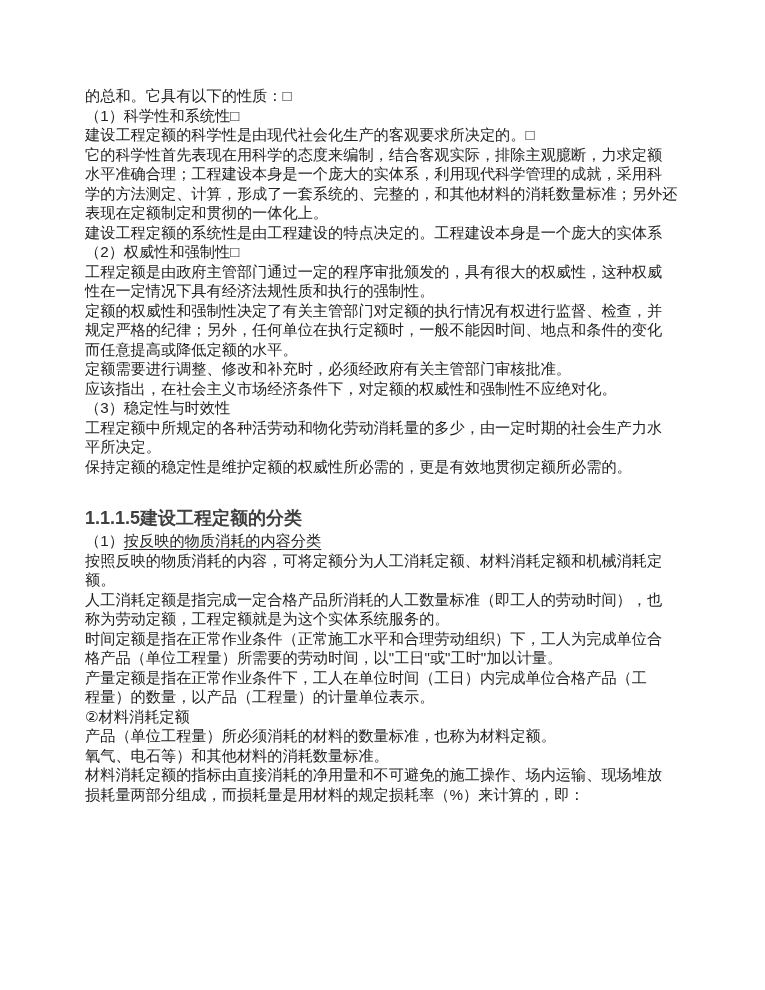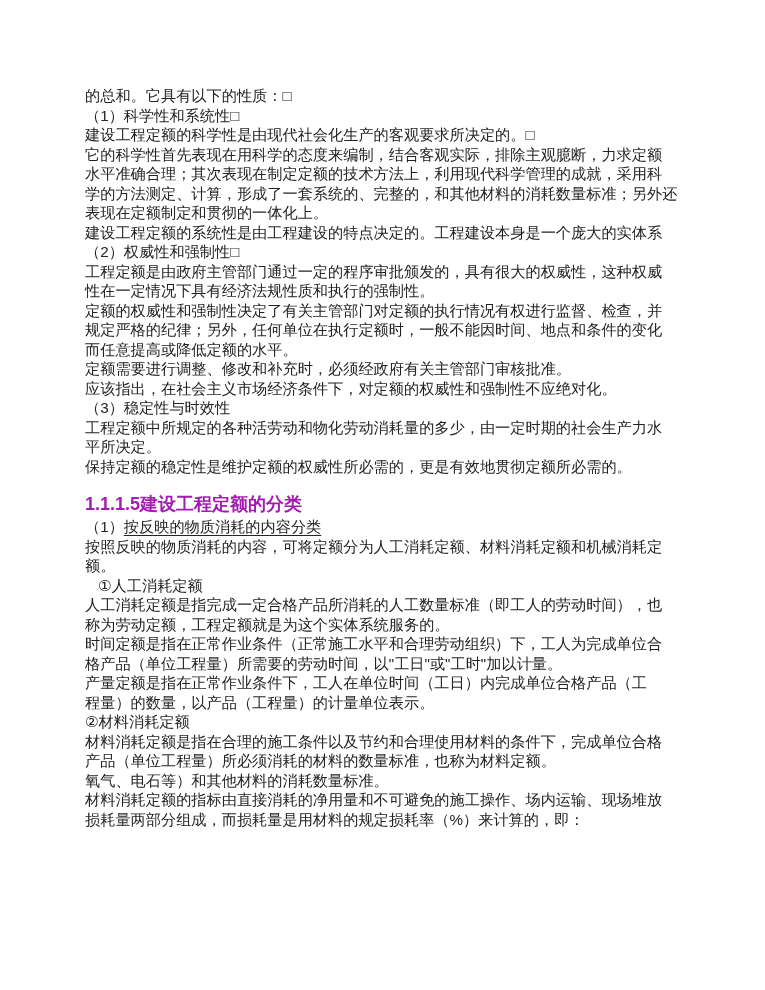--- a/index.html
+++ b/index.html
@@ -31,69 +31,67 @@
   .line {
     font-size: 15.2px;
     line-height: 19.5px;
     white-space: pre;
     letter-spacing: 0px;
   }
   .line.heading {
     font-size: 18px;
     font-weight: bold;
     line-height: 23px;
-    margin-top: 17px;
+    margin-top: 31px;
     margin-bottom: 1px;
-    color: #a21caf;
+    color: #404040;
   }
   .line.indent {
     padding-left: 13px;
   }
   .underlined {
     text-decoration: underline;
     text-underline-offset: 3px;
     text-align: right;
   }
 </style>
 </head>
 <body style="background: rgb(255, 255, 255);">
 
 <div class="page">
   <div class="doc-body" style="color: rgb(35, 35, 35);">
       <div class="line body">的总和。它具有以下的性质：□</div>
       <div class="line body">（1）科学性和系统性□</div>
       <div class="line body">建设工程定额的科学性是由现代社会化生产的客观要求所决定的。□</div>
       <div class="line body">它的科学性首先表现在用科学的态度来编制，结合客观实际，排除主观臆断，力求定额</div>
-      <div class="line body">水平准确合理；其次表现在制定定额的技术方法上，利用现代科学管理的成就，采用科</div>
+      <div class="line body">水平准确合理；工程建设本身是一个庞大的实体系，利用现代科学管理的成就，采用科</div>
       <div class="line body">学的方法测定、计算，形成了一套系统的、完整的，和其他材料的消耗数量标准；另外还</div>
       <div class="line body">表现在定额制定和贯彻的一体化上。</div>
       <div class="line body">建设工程定额的系统性是由工程建设的特点决定的。工程建设本身是一个庞大的实体系</div>
       <div class="line body">（2）权威性和强制性□</div>
       <div class="line body">工程定额是由政府主管部门通过一定的程序审批颁发的，具有很大的权威性，这种权威</div>
       <div class="line body">性在一定情况下具有经济法规性质和执行的强制性。</div>
       <div class="line body">定额的权威性和强制性决定了有关主管部门对定额的执行情况有权进行监督、检查，并</div>
       <div class="line body">规定严格的纪律；另外，任何单位在执行定额时，一般不能因时间、地点和条件的变化</div>
       <div class="line body">而任意提高或降低定额的水平。</div>
       <div class="line body">定额需要进行调整、修改和补充时，必须经政府有关主管部门审核批准。</div>
       <div class="line body">应该指出，在社会主义市场经济条件下，对定额的权威性和强制性不应绝对化。</div>
       <div class="line body">（3）稳定性与时效性</div>
       <div class="line body">工程定额中所规定的各种活劳动和物化劳动消耗量的多少，由一定时期的社会生产力水</div>
       <div class="line body">平所决定。</div>
       <div class="line body">保持定额的稳定性是维护定额的权威性所必需的，更是有效地贯彻定额所必需的。</div>
       <div class="line heading">1.1.1.5建设工程定额的分类</div>
       <div class="line body"><span>（1）</span><span class="underlined">按反映的物质消耗的内容分类</span></div>
       <div class="line body">按照反映的物质消耗的内容，可将定额分为人工消耗定额、材料消耗定额和机械消耗定</div>
       <div class="line body">额。</div>
-      <div class="line indent">①人工消耗定额</div>
       <div class="line body">人工消耗定额是指完成一定合格产品所消耗的人工数量标准（即工人的劳动时间），也</div>
       <div class="line body">称为劳动定额，工程定额就是为这个实体系统服务的。</div>
       <div class="line body">时间定额是指在正常作业条件（正常施工水平和合理劳动组织）下，工人为完成单位合</div>
       <div class="line body">格产品（单位工程量）所需要的劳动时间，以"工日"或"工时"加以计量。</div>
       <div class="line body">产量定额是指在正常作业条件下，工人在单位时间（工日）内完成单位合格产品（工</div>
       <div class="line body">程量）的数量，以产品（工程量）的计量单位表示。</div>
       <div class="line body">②材料消耗定额</div>
-      <div class="line body">材料消耗定额是指在合理的施工条件以及节约和合理使用材料的条件下，完成单位合格</div>
       <div class="line body">产品（单位工程量）所必须消耗的材料的数量标准，也称为材料定额。</div>
       <div class="line body">氧气、电石等）和其他材料的消耗数量标准。</div>
       <div class="line body">材料消耗定额的指标由直接消耗的净用量和不可避免的施工操作、场内运输、现场堆放</div>
       <div class="line body">损耗量两部分组成，而损耗量是用材料的规定损耗率（%）来计算的，即：</div>
     </div>
 </div>
 
 </body></html>

